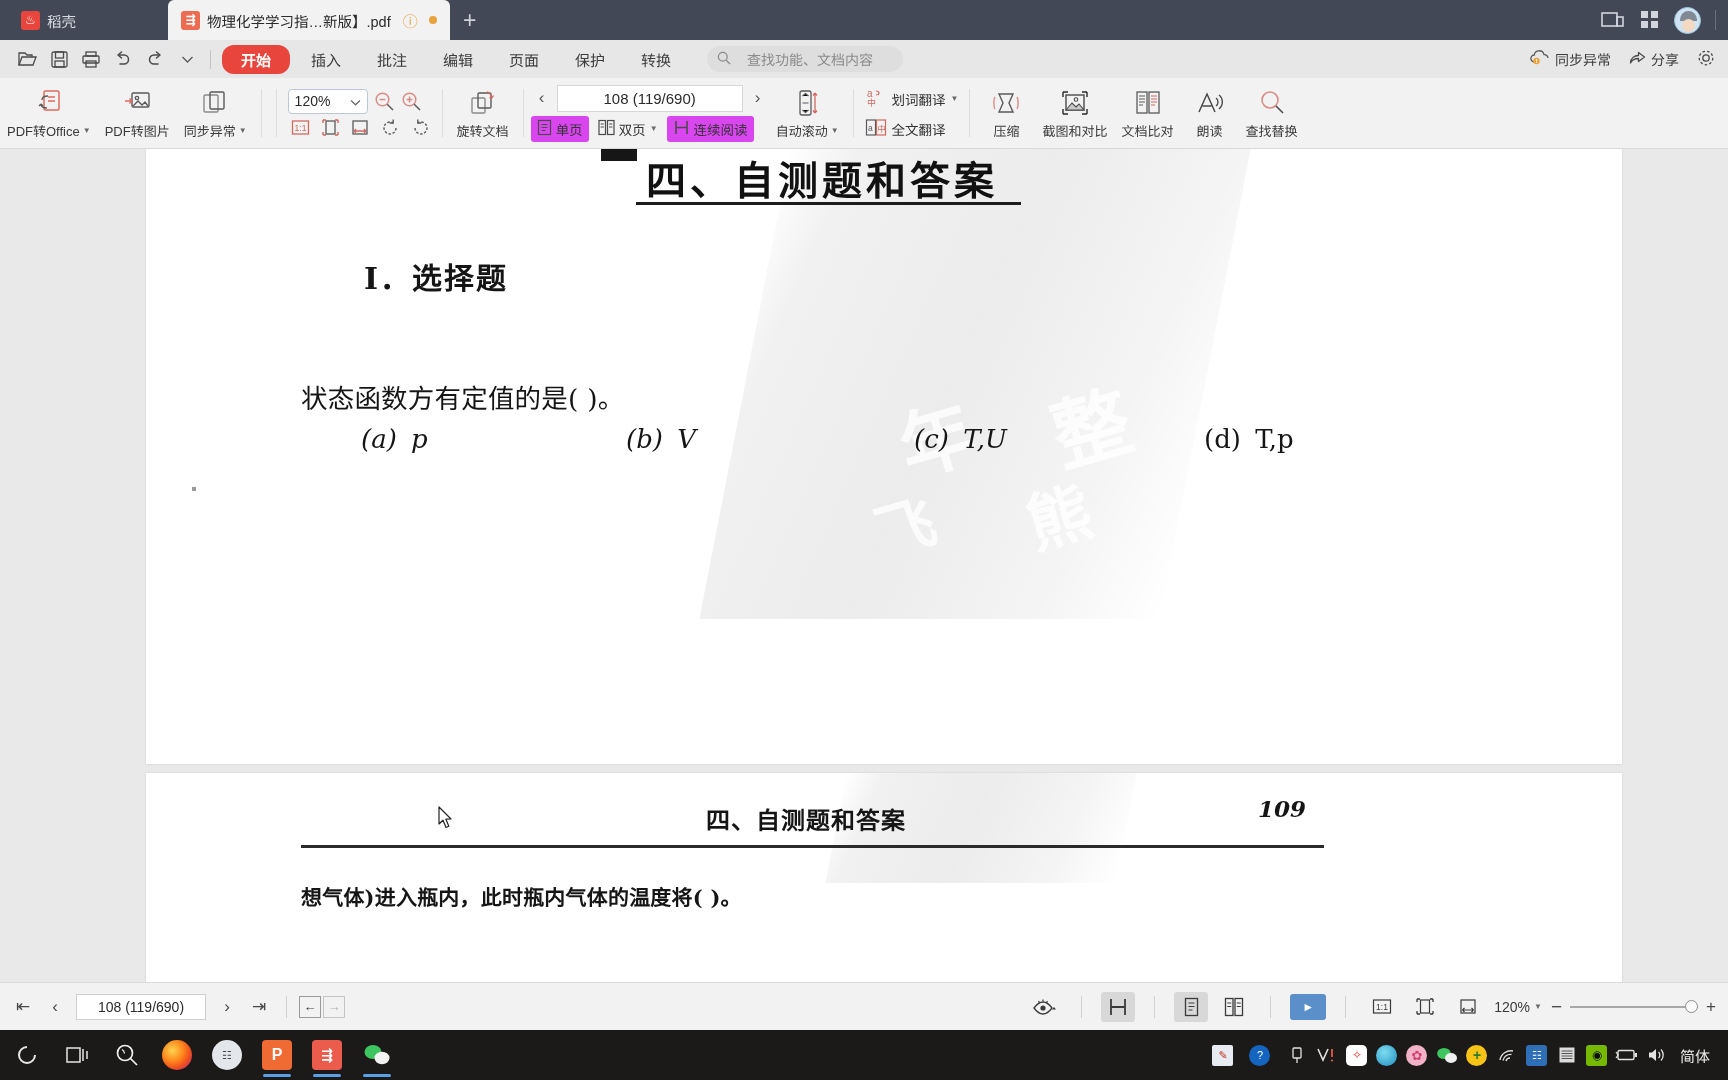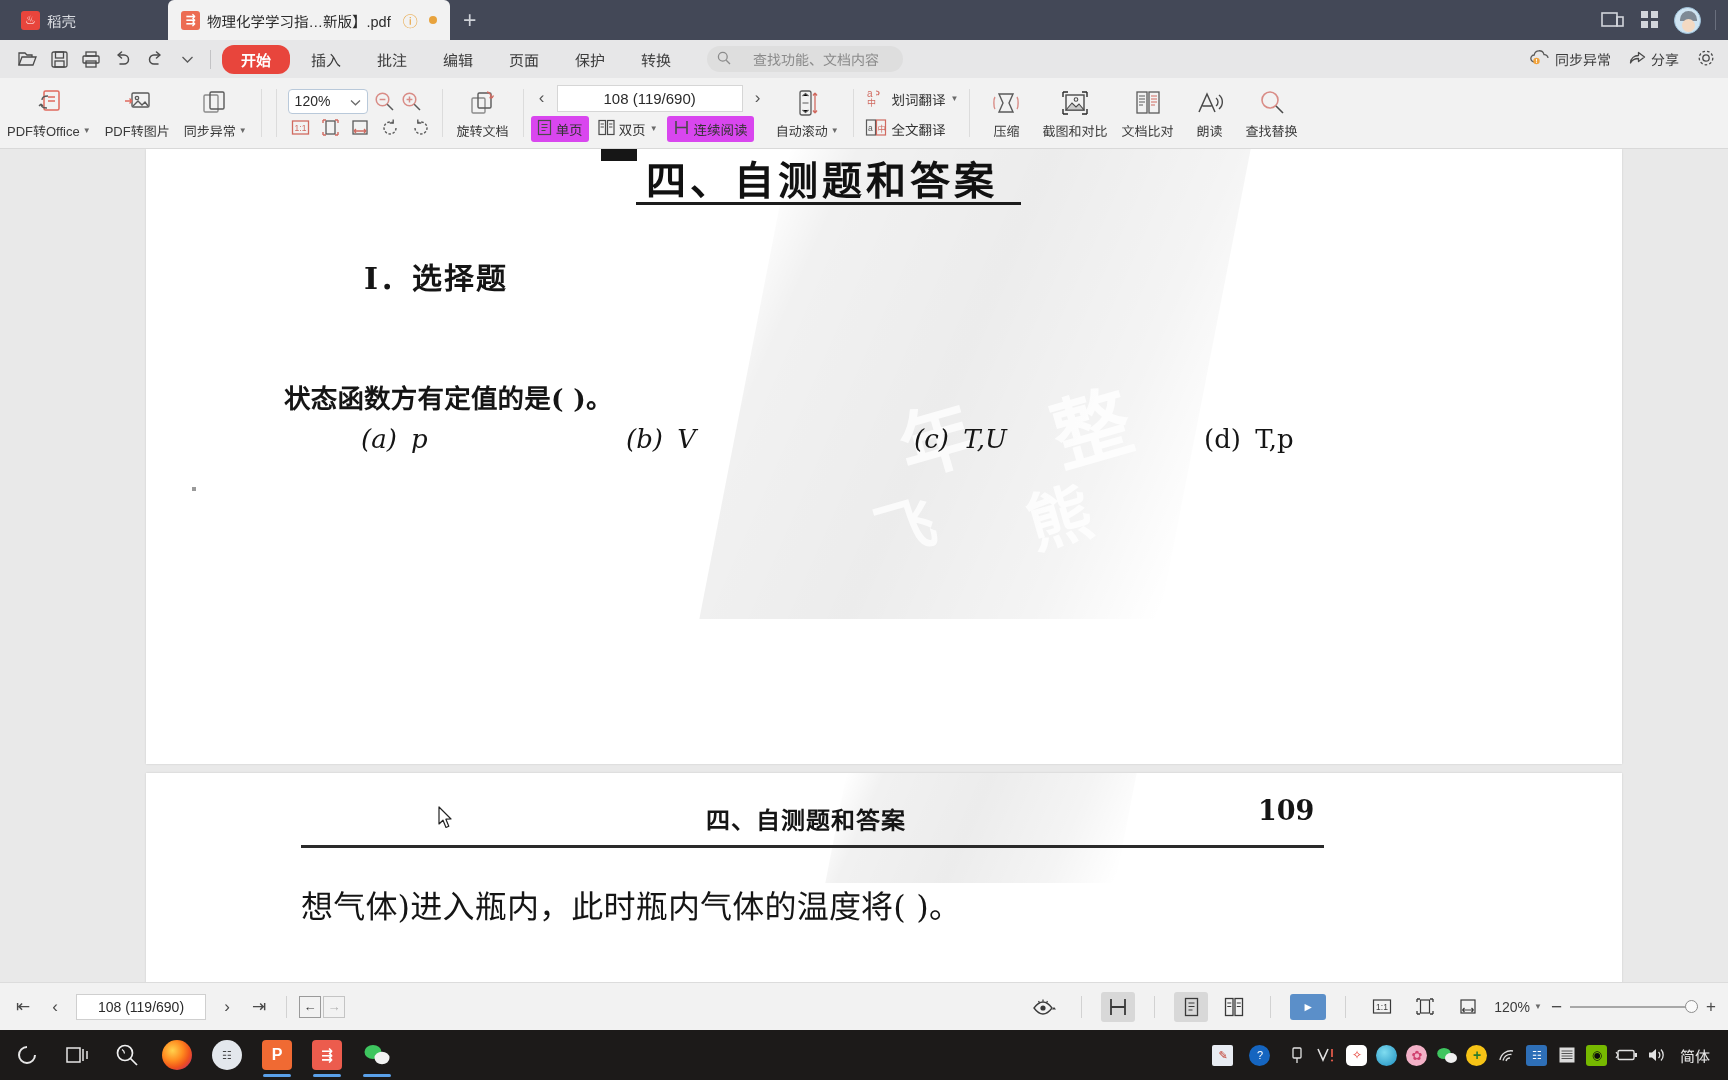--- a/index.html
+++ b/index.html
@@ -70,21 +70,21 @@
     justify-content: center; color: #4a4a4a; border-radius: 3px;
   }
   .qa-sep { width: 1px; height: 19px; background: #c3c3c5; margin: 0 8px; }
   .ribbon-tab {
     font-size: 15px; color: #3c3c3c; padding: 4px 15px; margin: 0 3px;
     white-space: nowrap; border-radius: 12px;
   }
   .ribbon-tab.sel { background: #e8453c; color: #fff; font-weight: 600; padding: 4px 19px; }
   .searchbox {
     margin-left: 18px; width: 196px; height: 26px; background: #dedede;
-    border-radius: 13px; display: flex; align-items: center; gap: 22px;
+    border-radius: 13px; display: flex; align-items: center; gap: 16px;
     padding: 0 10px; color: #8b8b8b; font-size: 14px;
   }
   .rt-right {
     margin-left: auto; display: flex; align-items: center; gap: 18px;
     padding-right: 13px; font-size: 14px; color: #3c3c3c;
   }
   .rt-item { display: flex; align-items: center; gap: 5px; white-space: nowrap; }
 
   
   .ribbon {
@@ -619,21 +619,21 @@
         <span class="wm-char" style="left:905px; top:218px; font-size:78px;">整</span>
         <span class="wm-char" style="left:728px; top:330px; font-size:60px;">飞</span>
         <span class="wm-char" style="left:880px; top:318px; font-size:64px;">熊</span>
 
         <div style="position:absolute; left:455px; top:-1px; width:36px; height:13px; background:#161616;"></div>
         <div class="doctitle" style="left:500px; top:0px; font-size:40px;">四、自测题和答案</div>
         <div class="titleline" style="left:490px; top:53px; width:385px;"></div>
 
         <div class="docline" style="left:218px; top:105px; font-size:30px; font-weight:bold; letter-spacing:2px;">Ⅰ．选择题</div>
 
-        <div class="docline" style="left:138px; top:228px; font-size:26.5px; font-weight:bold; letter-spacing:0.2px;">状态函数方有定值的是(          )。</div>
+        <div class="docline" style="left:155px; top:228px; font-size:26.5px; font-weight:normal; letter-spacing:0.2px;">状态函数方有定值的是(          )。</div>
 
         <div class="docline" style="left:215px; top:275px; font-size:26px; font-style:italic;">
           <span>(a)</span>
           <span style="padding-left:6px;">p</span>
         </div>
         <div class="docline" style="left:480px; top:275px; font-size:26px; font-style:italic;">
           <span>(b)</span>
           <span style="padding-left:6px;">V</span>
         </div>
         <div class="docline" style="left:768px; top:275px; font-size:26px; font-style:italic;">
@@ -648,24 +648,24 @@
 
         <div style="position:absolute; left:46px; top:338px; width:4px; height:4px; background:#9a9a9a;"></div>
       </div>
     </div>
 
     <div class="page page2">
       <div class="pagescan">
         <div class="wm" style="left:690px; top:0px; width:290px; height:110px; transform:skewX(-11deg);"></div>
 
         <div class="docline" style="left:560px; top:28px; font-size:24px; font-weight:bold; letter-spacing:1px;">四、自测题和答案</div>
-        <div class="docline" style="left:1112px; top:22px; font-size:27px; font-weight:bold; ">109</div>
+        <div class="docline" style="left:1112px; top:22px; font-size:23px; font-weight:bold; font-style:italic;">109</div>
         <div class="hdr-rule" style="left:155px; top:72px; width:1023px;"></div>
 
-        <div class="docline" style="left:155px; top:108px; font-size:32px; font-weight:normal; letter-spacing:0.2px;">想气体)进入瓶内，此时瓶内气体的温度将(          )。</div>
+        <div class="docline" style="left:155px; top:108px; font-size:21px; font-weight:bold; letter-spacing:0.2px;">想气体)进入瓶内，此时瓶内气体的温度将(          )。</div>
       </div>
     </div>
 
     <svg class="cursor" viewBox="0 0 16 24">
       <path d="M1 1 L1 18 L5 14.2 L8 21.5 L10.8 20.2 L7.9 13.2 L13 13 Z" fill="#fff" stroke="#222" stroke-width="1.2" stroke-linejoin="round"></path>
     </svg>
   </div>
 
   <div class="statusbar">
     <div class="sb-left">

